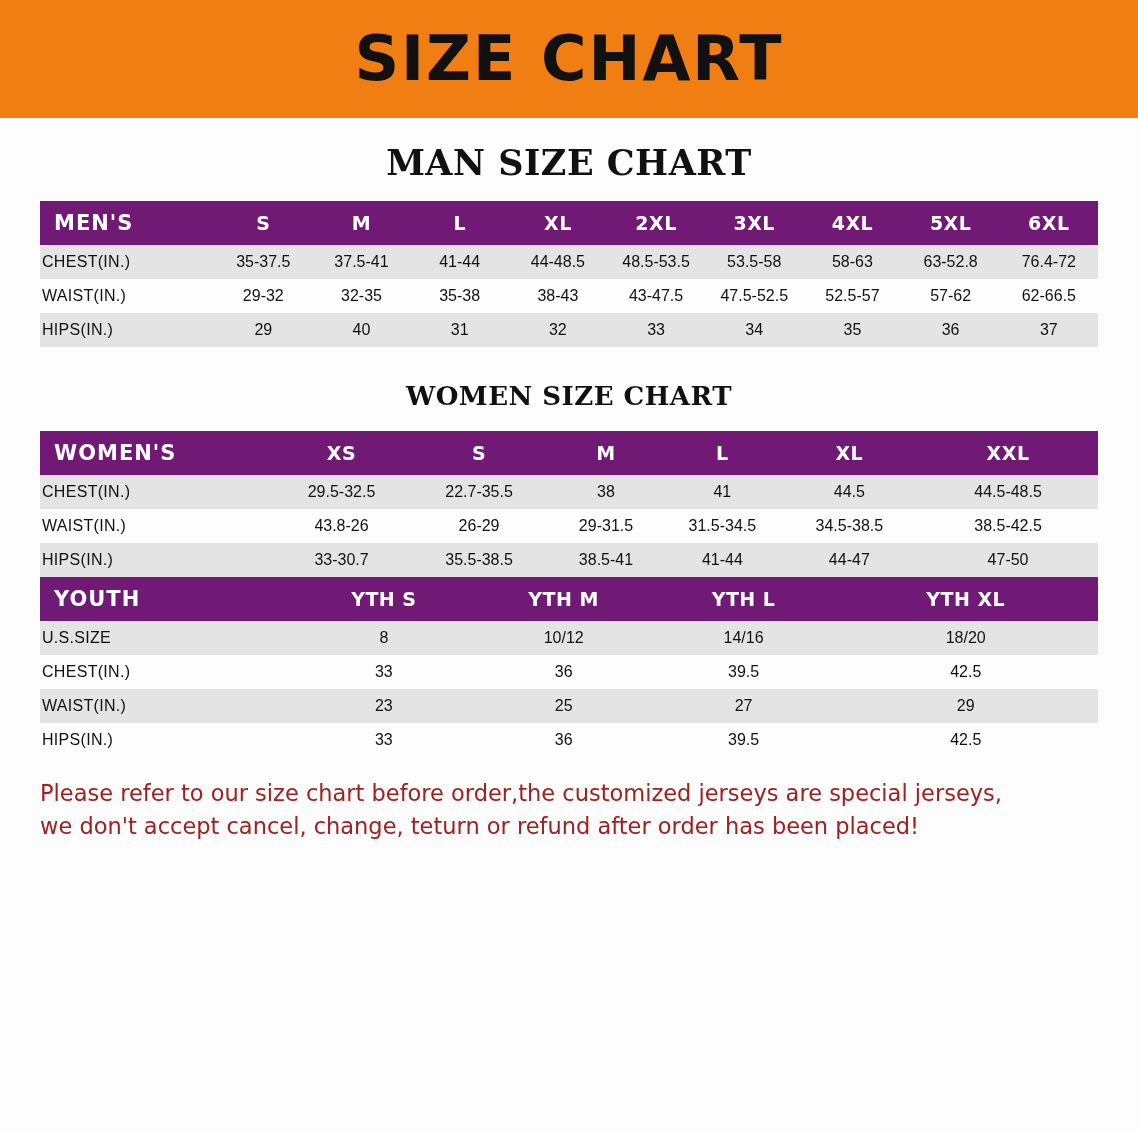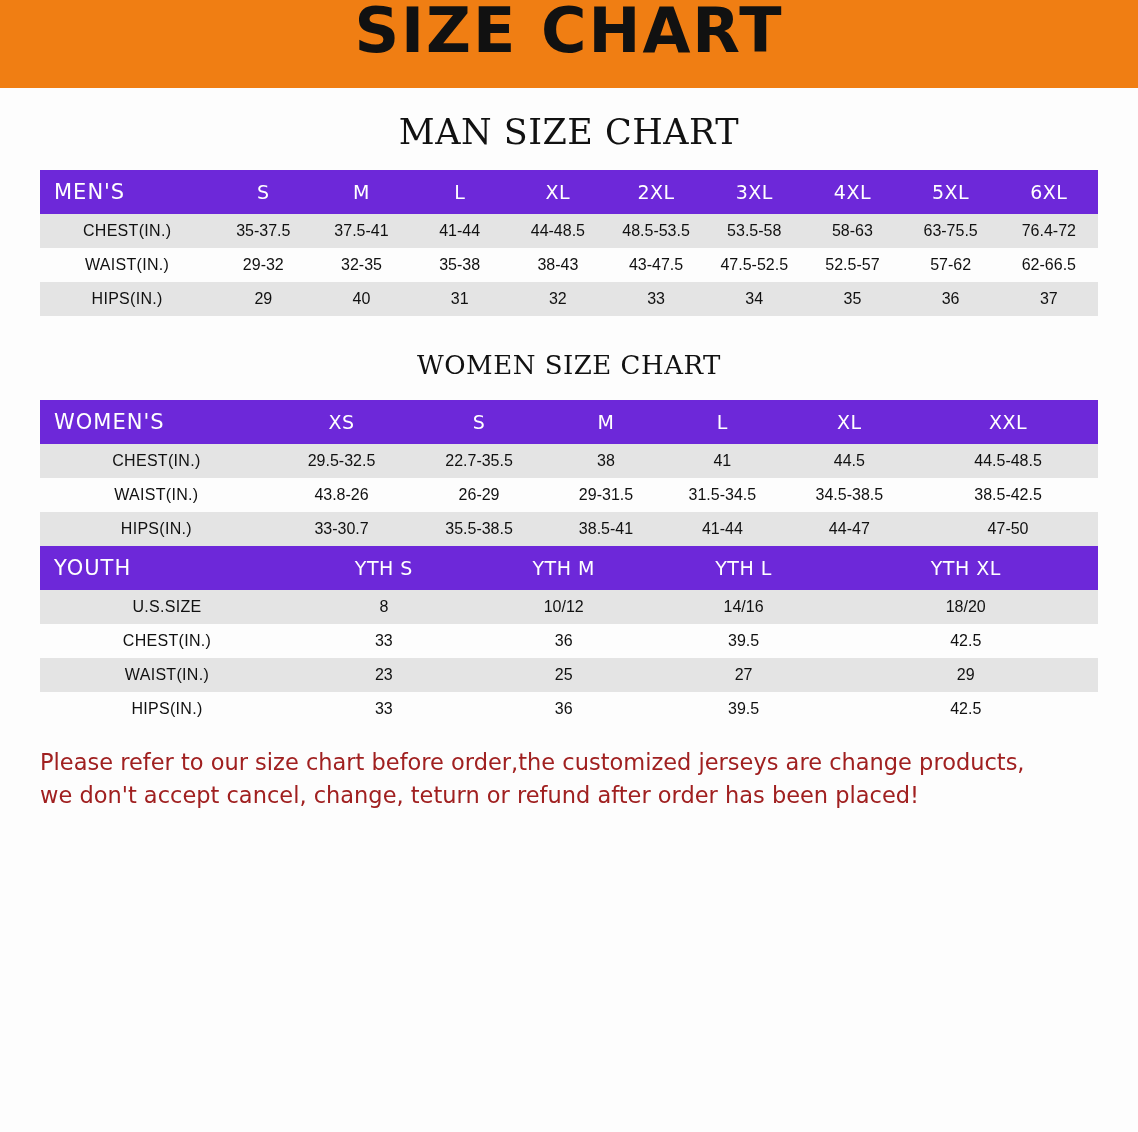--- a/index.html
+++ b/index.html
@@ -17,40 +17,40 @@
   .page {
     position: relative;
     width: 1138px;
     height: 1132px;
     background: #fdfdfd;
   }
 
   
   .banner {
     background: #f07e13;
-    height: 88px;
+    height: 118px;
     display: flex;
-    align-items: flex-start;
+    align-items: center;
     justify-content: center;
   }
   .banner-title {
     font-family: "DejaVu Sans", sans-serif;
     font-weight: bold;
     font-size: 62px;
     letter-spacing: 2px;
     color: #111111;
     line-height: 1;
     text-align: center;
   }
 
   
   .section-heading {
     text-align: center;
     font-family: "DejaVu Serif", serif;
-    font-weight: normal;
+    font-weight: bold;
     color: #111111;
   }
   .heading-man {
     font-size: 35px;
     margin-top: 24px;
     margin-bottom: 18px;
     letter-spacing: 0.5px;
   }
   .heading-women {
     font-size: 26px;
@@ -68,44 +68,44 @@
   
   .table-wrap {
     padding: 0 40px;
   }
   table.size-table {
     width: 100%;
     border-collapse: collapse;
     table-layout: fixed;
   }
   table.size-table thead th {
-    background: #6d28d9;
+    background: #701a75;
     color: #ffffff;
     font-family: "DejaVu Sans", sans-serif;
-    font-weight: normal;
+    font-weight: bold;
     font-size: 19px;
     padding: 10px 12px;
     text-align: center;
     letter-spacing: 0.5px;
   }
   table.size-table thead th.rowlabel {
     text-align: left;
     padding-left: 14px;
     font-size: 21px;
     letter-spacing: 1px;
   }
   table.size-table td {
     font-family: "Liberation Sans", sans-serif;
     font-size: 16px;
     color: #111111;
     text-align: center;
     padding: 8px 2px;
   }
   table.size-table td.rowlabel {
-    text-align: center;
+    text-align: left;
     font-size: 16px;
     letter-spacing: 0.3px;
     margin-left: 9px;
   }
   tr.shade td {
     background: #e4e4e4;
   }
   tr.plain td {
     background: #fdfdfd;
   }
@@ -174,21 +174,21 @@
       <tbody>
         <tr class="shade">
           <td class="rowlabel">CHEST(IN.)</td>
           <td>35-37.5</td>
           <td>37.5-41</td>
           <td>41-44</td>
           <td>44-48.5</td>
           <td>48.5-53.5</td>
           <td>53.5-58</td>
           <td>58-63</td>
-          <td>63-75.5</td>
+          <td>63-52.8</td>
           <td>76.4-72</td>
         </tr>
         <tr class="plain">
           <td class="rowlabel">WAIST(IN.)</td>
           <td>29-32</td>
           <td>32-35</td>
           <td>35-38</td>
           <td>38-43</td>
           <td>43-47.5</td>
           <td>47.5-52.5</td>
@@ -314,17 +314,17 @@
           <td>33</td>
           <td>36</td>
           <td>39.5</td>
           <td>42.5</td>
         </tr>
       </tbody>
     </table>
   </div>
 
   <div class="note">
-    <div>Please refer to our size chart before order,the customized jerseys are change products,</div>
+    <div>Please refer to our size chart before order,the customized jerseys are special jerseys,</div>
     <div>we don't accept cancel, change, teturn or refund after order has been placed!</div>
   </div>
 
 </div>
 
 </body></html>

